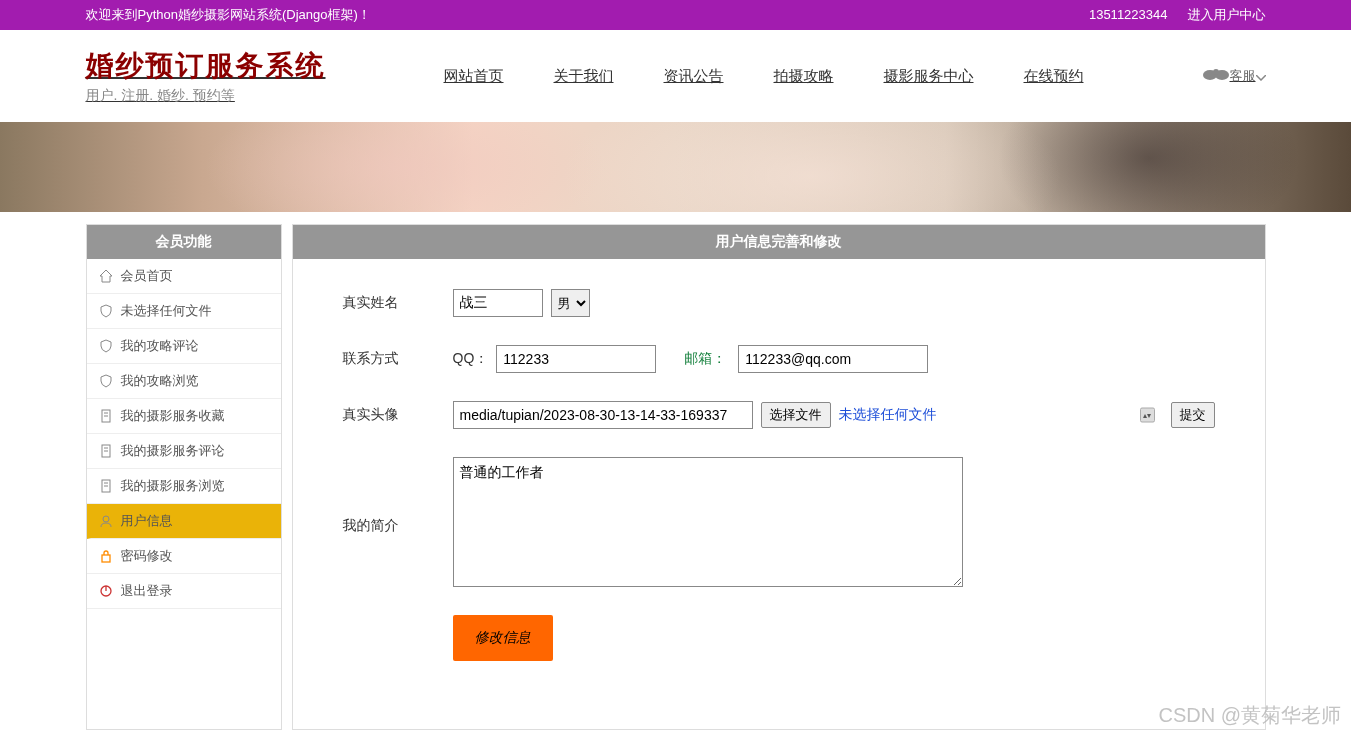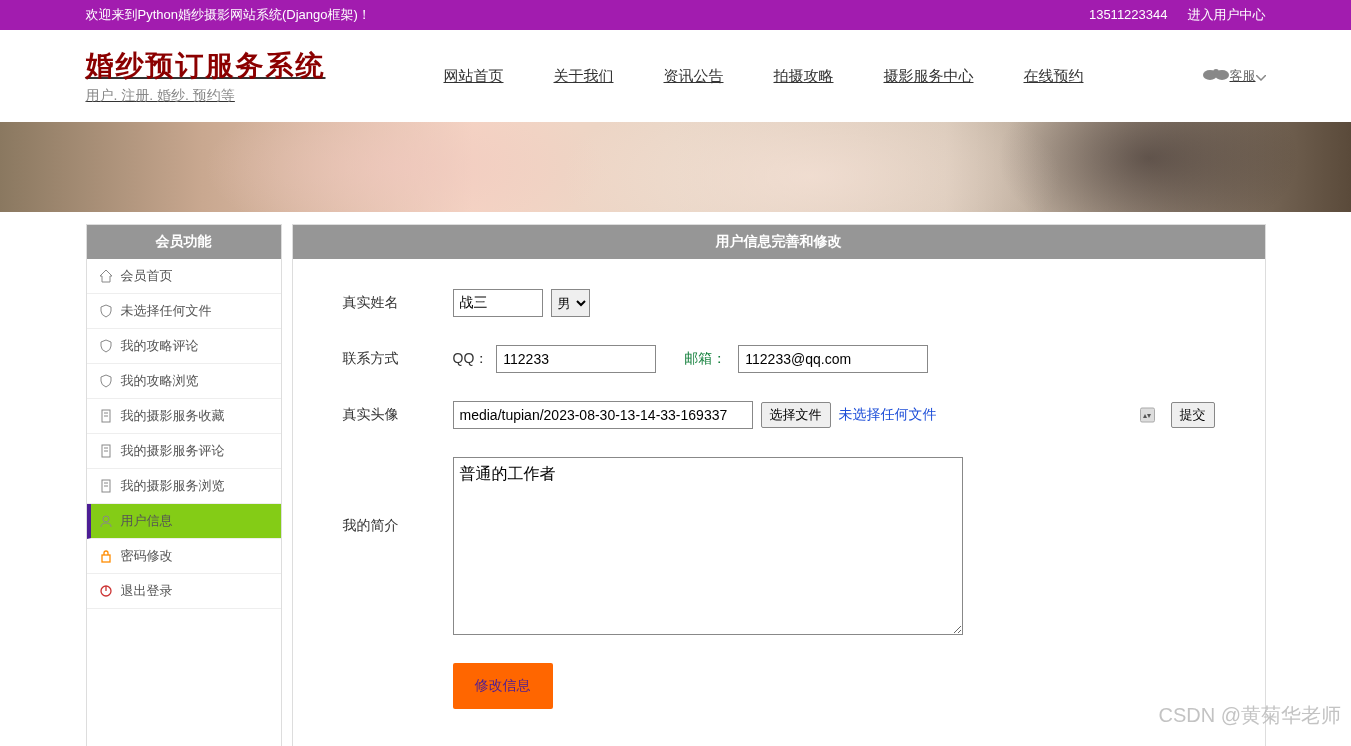--- a/index.html
+++ b/index.html
@@ -21,39 +21,39 @@
     .world-icon { width: 28px; height: 18px; }
     
     .banner { height: 90px; position: relative; overflow: hidden; background: linear-gradient(90deg, #8a7860 0%, #c9a890 15%, #f5d5c5 35%, #e8d5c5 50%, #d8c8b8 70%, #5a4a3a 100%); }
     .banner::before { content: ""; position: absolute; inset: 0; background: radial-gradient(ellipse 200px 80px at 30% 50%, rgba(240,200,190,0.7), transparent), radial-gradient(ellipse 250px 100px at 60% 60%, rgba(250,230,220,0.6), transparent), radial-gradient(ellipse 150px 90px at 85% 40%, rgba(40,30,30,0.5), transparent); }
     
     .content { max-width: 1200px; margin: 12px auto; display: flex; gap: 10px; padding: 0 10px; }
     
     .sidebar { width: 196px; background: #fff; border: 1px solid #ddd; }
     .sidebar-header { background: #969696; color: #fff; text-align: center; padding: 8px 0; font-size: 14px; font-weight: bold; }
     .sidebar-item { display: flex; align-items: center; gap: 8px; padding: 8px 12px; border-bottom: 1px solid #eee; cursor: pointer; color: #555; font-size: 13px; }
-    .sidebar-item.active { border-left: 4px solid #4c1d95; padding-left: 8px; background: #84cc16; }
+    .sidebar-item.active { border-left: 4px solid #eab308; padding-left: 8px; background: #eab308; }
     .sidebar-icon { width: 14px; height: 14px; display: inline-flex; align-items: center; justify-content: center; color: #888; }
     .sidebar-icon.orange { color: #ff8c00; }
     .sidebar-icon.red { color: #cc3333; }
     
     .main-panel { flex: 1; background: #fff; border: 1px solid #ddd; }
     .panel-header { background: #969696; color: #fff; text-align: center; padding: 8px 16px; font-size: 14px; font-weight: bold; }
     .panel-body { padding: 30px 50px 40px 50px; }
     .form-row { display: flex; align-items: center; margin-bottom: 28px; }
     .form-row.top { align-items: flex-start; }
     .form-label { width: 110px; font-size: 14px; color: #333; }
     .form-controls { flex: 1; display: flex; align-items: center; gap: 8px; flex-wrap: wrap; }
     input[type="text"] { border: 1px solid #888; padding: 5px 6px; font-size: 14px; height: 28px; }
     select { border: 1px solid #888; padding: 3px 2px; font-size: 13px; height: 28px; }
     .inline-label { font-size: 14px; color: #15803d; margin-left: 20px; margin-right: 4px; }
-    textarea { border: 1px solid #888; padding: 6px; font-size: 16px; width: 510px; height: 178px; resize: both; font-family: inherit; }
+    textarea { border: 1px solid #888; padding: 6px; font-size: 14px; width: 510px; height: 130px; resize: both; font-family: inherit; }
     button.file-btn, button.submit-small { border: 1px solid #888; background: #efefef; padding: 3px 8px; font-size: 13px; cursor: pointer; border-radius: 2px; }
     .file-status { font-size: 14px; color: #1d4ed8; }
-    .submit-btn { background: #ff6600; color: #4c1d95; border: none; padding: 14px 22px; font-size: 14px; cursor: pointer; border-radius: 2px; }
+    .submit-btn { background: #ff6600; color: #000000; border: none; padding: 14px 22px; font-size: 14px; cursor: pointer; border-radius: 2px; font-style: italic; }
     .spacer-flex { flex: 1; }
     
     .scroll-indicator { position: absolute; right: 60px; top: 50%; transform: translateY(-50%); width: 15px; height: 15px; background: #ddd; border: 1px solid #aaa; border-radius: 2px; display:flex; flex-direction:column; align-items:center; justify-content:center; font-size:8px; color:#555;}
     .file-row-wrap { position: relative; display: flex; align-items: center; width: 100%; gap: 8px; }
     .watermark { position: fixed; right: 10px; bottom: 17px; color: rgba(180,180,180,0.8); font-size: 20px; pointer-events: none; margin-left: 39px; }
   </style>
 </head>
 <body>
 
 <div class="top-bar">

